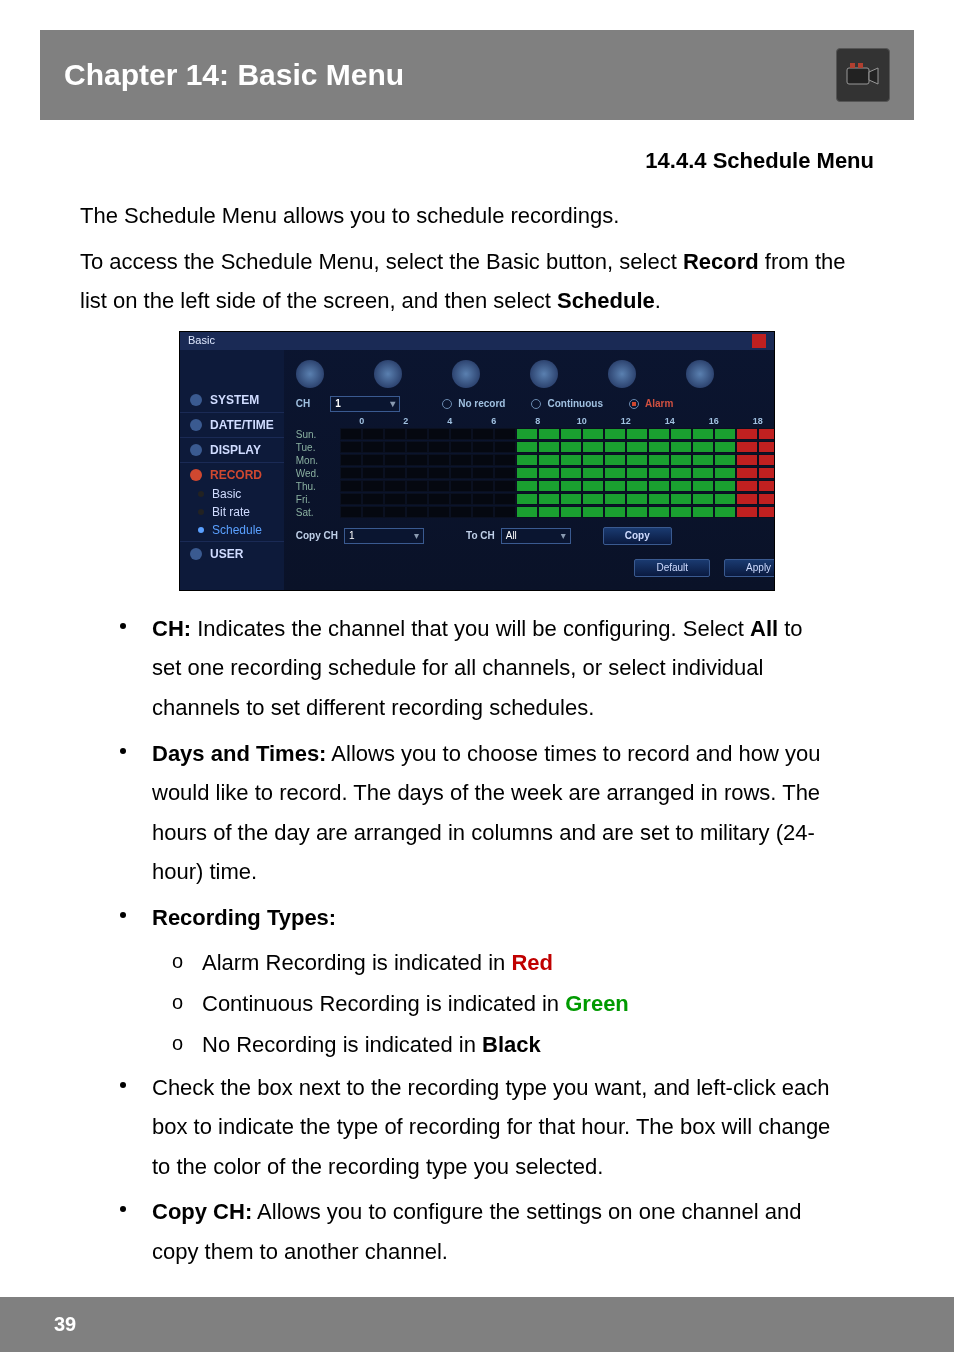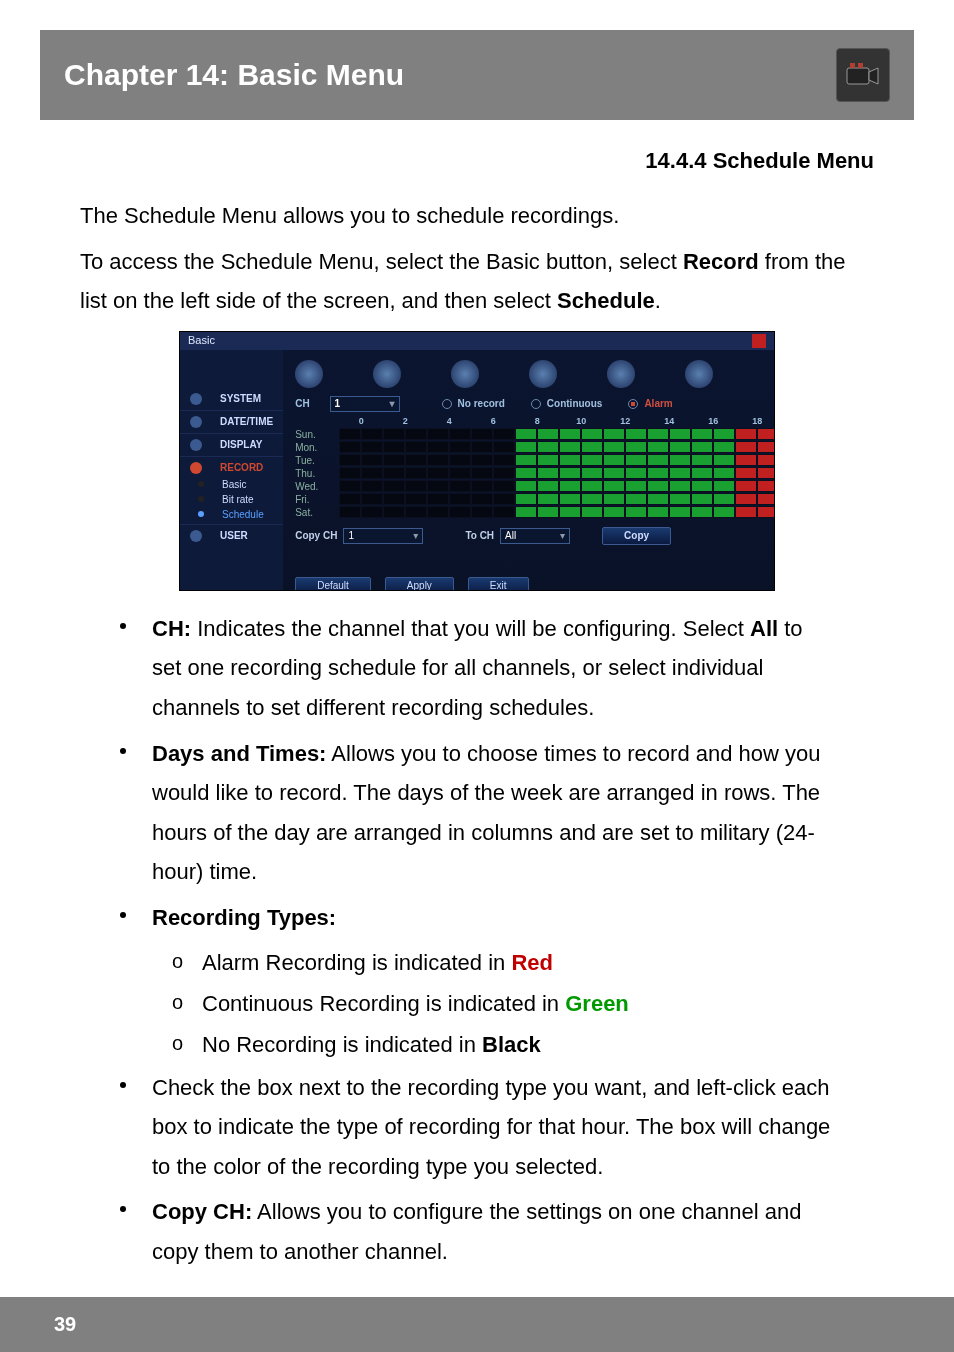--- a/index.html
+++ b/index.html
@@ -67,24 +67,24 @@
     display:flex; justify-content:space-between;
   }
   .shot-close { width:14px; height:14px; background:#c02020; }
   .shot-body { display:flex; height: calc(100% - 18px); }
   .shot-side {
     width: 120px;
     background: #0d1a3a;
     padding-top: 40px;
   }
   .side-item {
-    display:flex; align-items:center; gap:18px;
+    display:flex; align-items:center; gap:8px;
     padding: 3px 10px;
     color:#d0dcff;
-    font-size: 10px;
+    font-size: 12px;
     font-weight:bold;
   }
   .side-item.active-rec { color:#d04830; }
   .side-item.selected { color:#5aa0ff; }
   .side-sub { font-weight:normal; margin-left:8px; padding:2px 10px;}
   .side-sub .bullet{width:6px;height:6px;border-radius:3px;background:#222;}
   .side-sep{border-top:1px solid #1a2a55; margin:2px 0;}
   .icon-dot{width:12px;height:12px;border-radius:6px;background:#3a5a90;}
   .shot-main { flex:1; padding: 6px 12px; position:relative; }
   .toolbar { display:flex; gap:50px; padding:4px 0 8px 0;}
@@ -99,21 +99,21 @@
   .hours-row span{width:22px;text-align:center;color:#a0c0e0;font-weight:bold;font-size:9px;}
   .grid-row{display:flex;align-items:center;height:13px;}
   .grid-row .day{width:44px;color:#8ab0a0;font-size:10px;}
   .cell{width:22px;height:12px;border:1px solid #0a1020;}
   .blk{background:#050810;}
   .grn{background:#1aa030;}
   .red{background:#c02020;}
   .copy-row{display:flex;align-items:center;gap:6px;margin-top:8px;font-weight:bold;color:#c0d0e8;}
   .dd{height:16px;background:#0a1530;border:1px solid #3a5a90;display:flex;align-items:center;padding:0 4px;color:#fff;font-weight:normal;}
   .btn{height:18px;padding:0 21px;background:linear-gradient(#1a3a70,#0a1a40);border:1px solid #3a5a90;border-radius:2px;display:flex;align-items:center;font-size:10px;color:#d0dcff;}
-  .btn-row{display:flex;gap:14px;justify-content:flex-start;margin-top:32px;}
+  .btn-row{display:flex;gap:14px;justify-content:flex-end;margin-top:14px;}
   
   .list { padding: 0 40px; margin-top: 14px;}
   .list-item { display:flex; margin-bottom: 6px; line-height:1.8;}
   .bullet-dot{width:6px;height:6px;background:#000;border-radius:3px;margin:14px 26px 0 0;flex-shrink:0;}
   .list-text{font-size:22px;flex:1;}
   .sublist{margin-left:52px;}
   .sub-item{display:flex;margin-bottom:4px;line-height:1.7;}
   .sub-o{width:30px;font-size:20px;color:#000;}
   .sub-text{font-size:22px;}
   .red-txt{color:#c00000;font-weight:bold;}
@@ -252,20 +252,47 @@
                 <span class="cell grn"></span>
                 <span class="cell grn"></span>
                 <span class="cell red"></span>
                 <span class="cell red"></span>
                 <span class="cell red"></span>
                 <span class="cell red"></span>
                 <span class="cell red"></span>
                 <span class="cell red"></span>
               </div>
               <div class="grid-row">
+                <span class="day">Tue.</span>
+                <span class="cell blk"></span>
+                <span class="cell blk"></span>
+                <span class="cell blk"></span>
+                <span class="cell blk"></span>
+                <span class="cell blk"></span>
+                <span class="cell blk"></span>
+                <span class="cell blk"></span>
+                <span class="cell blk"></span>
+                <span class="cell grn"></span>
+                <span class="cell grn"></span>
+                <span class="cell grn"></span>
+                <span class="cell grn"></span>
+                <span class="cell grn"></span>
+                <span class="cell grn"></span>
+                <span class="cell grn"></span>
+                <span class="cell grn"></span>
+                <span class="cell grn"></span>
+                <span class="cell grn"></span>
+                <span class="cell red"></span>
+                <span class="cell red"></span>
+                <span class="cell red"></span>
+                <span class="cell red"></span>
+                <span class="cell red"></span>
+                <span class="cell red"></span>
+              </div>
+              <div class="grid-row">
                 <span class="day">Mon.</span>
                 <span class="cell blk"></span>
                 <span class="cell blk"></span>
                 <span class="cell blk"></span>
                 <span class="cell blk"></span>
                 <span class="cell blk"></span>
                 <span class="cell blk"></span>
                 <span class="cell blk"></span>
                 <span class="cell blk"></span>
                 <span class="cell grn"></span>
@@ -279,21 +306,21 @@
                 <span class="cell grn"></span>
                 <span class="cell grn"></span>
                 <span class="cell red"></span>
                 <span class="cell red"></span>
                 <span class="cell red"></span>
                 <span class="cell red"></span>
                 <span class="cell red"></span>
                 <span class="cell red"></span>
               </div>
               <div class="grid-row">
-                <span class="day">Tue.</span>
+                <span class="day">Wed.</span>
                 <span class="cell blk"></span>
                 <span class="cell blk"></span>
                 <span class="cell blk"></span>
                 <span class="cell blk"></span>
                 <span class="cell blk"></span>
                 <span class="cell blk"></span>
                 <span class="cell blk"></span>
                 <span class="cell blk"></span>
                 <span class="cell grn"></span>
                 <span class="cell grn"></span>
@@ -307,47 +334,20 @@
                 <span class="cell grn"></span>
                 <span class="cell red"></span>
                 <span class="cell red"></span>
                 <span class="cell red"></span>
                 <span class="cell red"></span>
                 <span class="cell red"></span>
                 <span class="cell red"></span>
               </div>
               <div class="grid-row">
                 <span class="day">Thu.</span>
-                <span class="cell blk"></span>
-                <span class="cell blk"></span>
-                <span class="cell blk"></span>
-                <span class="cell blk"></span>
-                <span class="cell blk"></span>
-                <span class="cell blk"></span>
-                <span class="cell blk"></span>
-                <span class="cell blk"></span>
-                <span class="cell grn"></span>
-                <span class="cell grn"></span>
-                <span class="cell grn"></span>
-                <span class="cell grn"></span>
-                <span class="cell grn"></span>
-                <span class="cell grn"></span>
-                <span class="cell grn"></span>
-                <span class="cell grn"></span>
-                <span class="cell grn"></span>
-                <span class="cell grn"></span>
-                <span class="cell red"></span>
-                <span class="cell red"></span>
-                <span class="cell red"></span>
-                <span class="cell red"></span>
-                <span class="cell red"></span>
-                <span class="cell red"></span>
-              </div>
-              <div class="grid-row">
-                <span class="day">Wed.</span>
                 <span class="cell blk"></span>
                 <span class="cell blk"></span>
                 <span class="cell blk"></span>
                 <span class="cell blk"></span>
                 <span class="cell blk"></span>
                 <span class="cell blk"></span>
                 <span class="cell blk"></span>
                 <span class="cell blk"></span>
                 <span class="cell grn"></span>
                 <span class="cell grn"></span>

